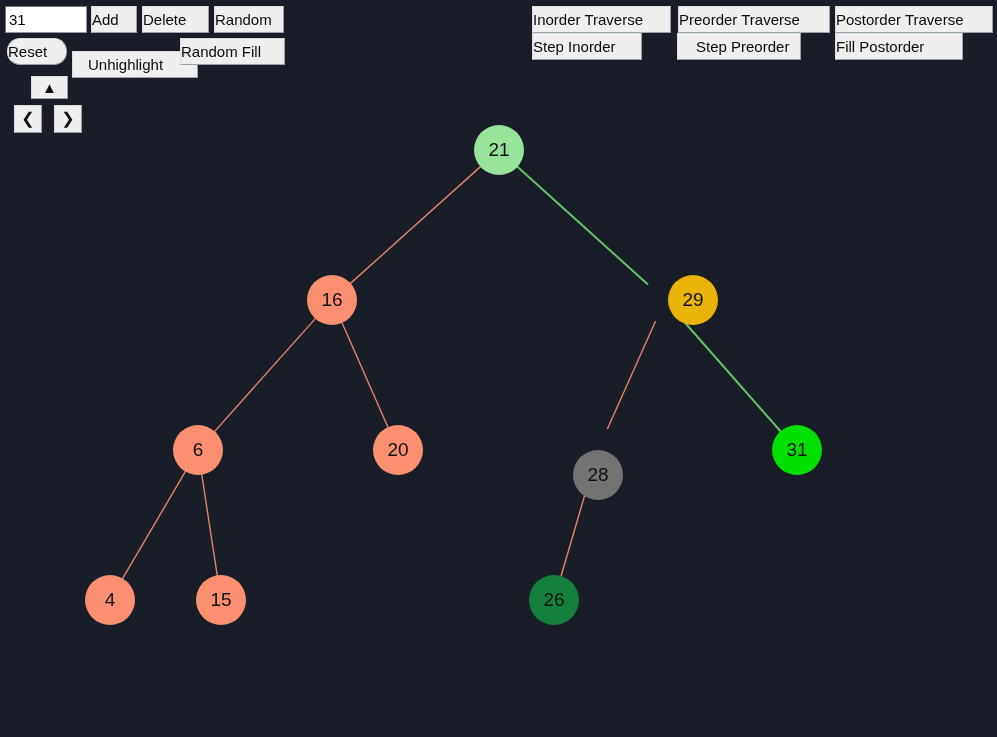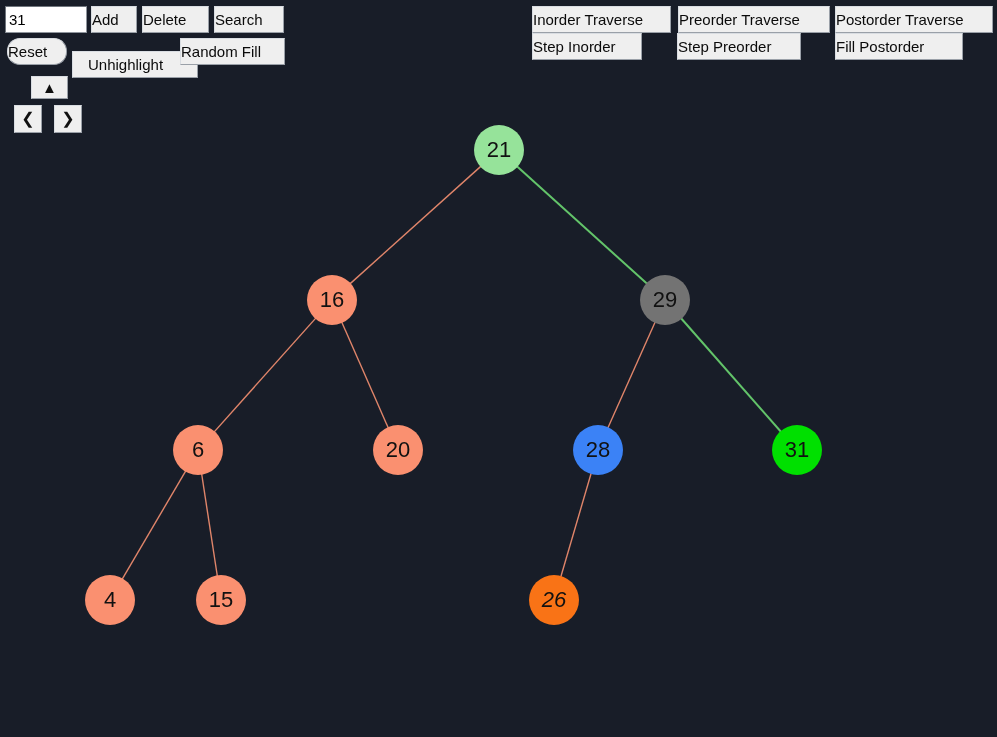--- a/index.html
+++ b/index.html
@@ -73,21 +73,21 @@
     height: 737px;
   }
   .node {
     position: absolute;
     border-radius: 50%;
     display: flex;
     align-items: center;
     justify-content: center;
     color: #111111;
     font-family: "Liberation Sans", sans-serif;
-    font-size: 22px;
+    font-size: 19px;
     box-sizing: border-box;
     user-select: none;
   }
 </style>
 </head>
 <body>
 
 <div id="tree-canvas">
   <svg id="edge-layer" width="997" height="737" style="position:absolute;left:0;top:0;">
       <line x1="481.8889587853537" y1="165.3691986957901" x2="349.1110412146463" y2="284.6308013042099" stroke="#e0856a" stroke-width="1.4"></line>
@@ -100,70 +100,70 @@
       <line x1="201.4859257477235" y1="472.73429835471853" x2="217.5140742522765" y2="577.2657016452814" stroke="#e0856a" stroke-width="1.4"></line>
       <line x1="591.5261079371337" y1="472.07008657795336" x2="560.4738920628663" y2="577.9299134220466" stroke="#e0856a" stroke-width="1.4"></line>
     </svg>
   <div id="node-layer" style="position:absolute;left:0;top:0;width:997px;height:737px;">
       <div class="node" style="left: 474px; top: 125px; width: 50px; height: 50px; background: rgb(150, 227, 154);">
         <span>21</span>
       </div>
       <div class="node" style="left: 307px; top: 275px; width: 50px; height: 50px; background: rgb(250, 144, 112);">
         <span>16</span>
       </div>
-      <div class="node" style="left: 640px; top: 275px; width: 50px; height: 50px; background: #737373;">
+      <div class="node" style="left: 668px; top: 275px; width: 50px; height: 50px; background: #eab308;">
         <span>29</span>
       </div>
       <div class="node" style="left: 173px; top: 425px; width: 50px; height: 50px; background: rgb(250, 144, 112);">
         <span>6</span>
       </div>
       <div class="node" style="left: 373px; top: 425px; width: 50px; height: 50px; background: rgb(250, 144, 112);">
         <span>20</span>
       </div>
-      <div class="node" style="left: 573px; top: 425px; width: 50px; height: 50px; background: #3b82f6;">
+      <div class="node" style="left: 573px; top: 450px; width: 50px; height: 50px; background: #737373;">
         <span>28</span>
       </div>
       <div class="node" style="left: 772px; top: 425px; width: 50px; height: 50px; background: rgb(0, 224, 0);">
         <span>31</span>
       </div>
       <div class="node" style="left: 85px; top: 575px; width: 50px; height: 50px; background: rgb(250, 144, 112);">
         <span>4</span>
       </div>
       <div class="node" style="left: 196px; top: 575px; width: 50px; height: 50px; background: rgb(250, 144, 112);">
         <span>15</span>
       </div>
-      <div class="node" style="left: 529px; top: 575px; width: 50px; height: 50px; background: #f97316; font-style: italic;">
+      <div class="node" style="left: 529px; top: 575px; width: 50px; height: 50px; background: #15803d;">
         <span>26</span>
       </div>
     </div>
 </div>
 
 <input class="txt" id="value-input" type="text" style="left: 5px; top: 6px; width: 82px; height: 27px;" placeholder="" value="31">
 
 <button class="btn" style="left:91px; top:6px; width:46px; height:27px;">Add</button>
 
 <button class="btn" style="left:142px; top:6px; width:67px; height:27px;">Delete</button>
 
-<button class="btn" style="left:214px; top:6px; width:70px; height:27px;">Search</button>
+<button class="btn" style="left:214px; top:6px; width:70px; height:27px;">Random</button>
 
 <button class="btn" style="left:7px; top:38px; width:60px; height:27px;border-radius:13px;">Reset</button>
 
 <button class="btn" style="left:72px; top:51px; width:126px; height:27px;padding-left:15px;">Unhighlight</button>
 
 <button class="btn" style="left:180px; top:38px; width:105px; height:27px;">Random Fill</button>
 
 <button class="btn" style="left:532px; top:6px; width:139px; height:27px;">Inorder Traverse</button>
 
 <button class="btn" style="left:678px; top:6px; width:152px; height:27px;">Preorder Traverse</button>
 
 <button class="btn" style="left:835px; top:6px; width:158px; height:27px;">Postorder Traverse</button>
 
 <button class="btn" style="left:532px; top:33px; width:110px; height:27px;">Step Inorder</button>
 
-<button class="btn" style="left:677px; top:33px; width:124px; height:27px;">Step Preorder</button>
+<button class="btn" style="left:677px; top:33px; width:124px; height:27px;padding-left:18px;">Step Preorder</button>
 
 <button class="btn" style="left:835px; top:33px; width:128px; height:27px;">Fill Postorder</button>
 
 <div class="navbtn" style="left:31px; top:76px; width:37px; height:23px;">
   <span style="font-size:15px;">▲</span>
 </div>
 
 <div class="navbtn" style="left:14px; top:105px; width:28px; height:28px;">
   <span>❮</span>
 </div>

